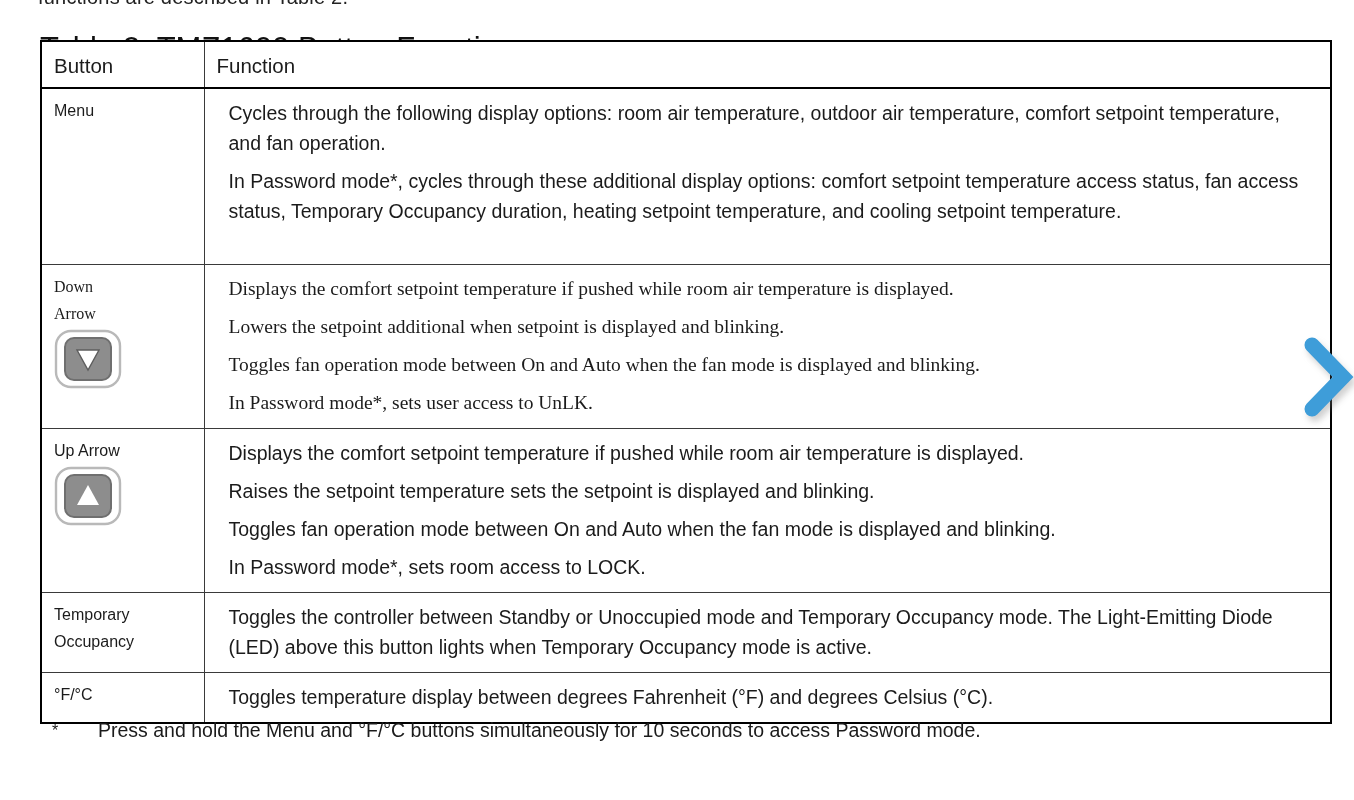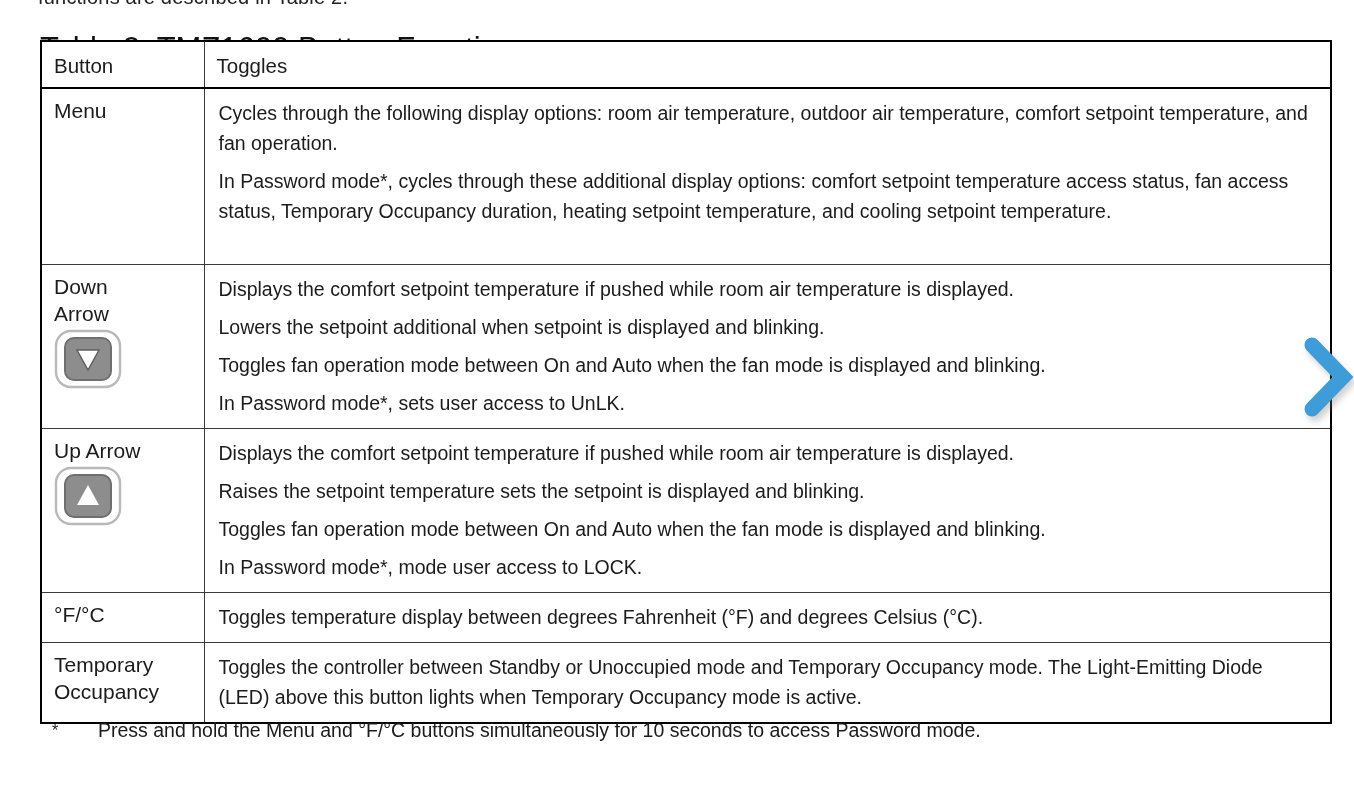--- a/index.html
+++ b/index.html
@@ -44,30 +44,30 @@
     border-bottom: 2.5px solid #000;
     font-weight: 400; font-size: 20.5px;
     text-align: left; vertical-align: middle;
     padding: 10px 12px 8px 12px;
     height: 47px;
   }
   th.col-button { width: 163px; }
   td.btn-cell {
     width: 163px; vertical-align: top;
     padding: 8px 10px 6px 12px;
-    font-size: 21px; line-height: 27px;
+    font-size: 16px; line-height: 27px;
     white-space: pre-line;
   }
   td.func-cell {
     vertical-align: top;
     padding: 4px 16px 2px 14px;
     font-size: 19.5px;
   }
   td.func-cell p {
-    margin: 5px 0 8px 0;
+    margin: 5px 0 8px 10px;
     line-height: 30px;
   }
   .btn-icon { display: block; margin: 2px 0 0 0; }
 
   .footnote {
     position: absolute; left: 52px; top: 718px;
     font-size: 19.5px; line-height: 24px;
     display: flex;
   }
   .footnote .marker {
@@ -87,32 +87,32 @@
 <div class="clip-top">
   <span>functions are described in Table 2.</span>
 </div>
 
 <div class="table-title">Table 2: TMZ1600 Button Functions</div>
 
 <table class="btn-table">
   <thead>
     <tr>
       <th class="col-button">Button</th>
-      <th>Toggles</th>
+      <th>Function</th>
     </tr>
   </thead>
   <tbody id="rows">
       <tr style="height: 176px;">
         <td class="btn-cell"><span>Menu</span></td>
         <td class="func-cell">
           <p>Cycles through the following display options: room air temperature, outdoor air temperature, comfort setpoint temperature, and fan operation.</p>
           <p>In Password mode*, cycles through these additional display options: comfort setpoint temperature access status, fan access status, Temporary Occupancy duration, heating setpoint temperature, and cooling setpoint temperature.</p>
         </td>
       </tr>
-      <tr style="height: 156px;">
+      <tr style="height: 156px; font-family: Liberation Serif, serif;">
         <td class="btn-cell"><span>Down
 Arrow</span><svg viewBox="0 0 68 60" width="68" height="60" class="btn-icon">
             <rect x="2" y="2" width="64" height="56" rx="15" fill="#ffffff" stroke="#b9b9b9" stroke-width="2.4"></rect>
             <rect x="11" y="9" width="46" height="42" rx="9" fill="#8d8d8d" stroke="#6f6f6f" stroke-width="2"></rect>
             <polygon points="23,21 45,21 34,41" fill="#ffffff" stroke="#5d5d5d" stroke-width="1.4"></polygon>
           </svg></td>
         <td class="func-cell">
           <p>Displays the comfort setpoint temperature if pushed while room air temperature is displayed.</p>
           <p>Lowers the setpoint additional when setpoint is displayed and blinking.</p>
           <p>Toggles fan operation mode between On and Auto when the fan mode is displayed and blinking.</p>
@@ -122,33 +122,33 @@
       <tr style="height: 154px;">
         <td class="btn-cell"><span>Up Arrow</span><svg viewBox="0 0 68 60" width="68" height="60" class="btn-icon">
             <rect x="2" y="2" width="64" height="56" rx="15" fill="#ffffff" stroke="#b9b9b9" stroke-width="2.4"></rect>
             <rect x="11" y="9" width="46" height="42" rx="9" fill="#8d8d8d" stroke="#6f6f6f" stroke-width="2"></rect>
             <polygon points="34,19 45,39 23,39" fill="#ffffff" stroke="none" stroke-width="1.4"></polygon>
           </svg></td>
         <td class="func-cell">
           <p>Displays the comfort setpoint temperature if pushed while room air temperature is displayed.</p>
           <p>Raises the setpoint temperature sets the setpoint is displayed and blinking.</p>
           <p>Toggles fan operation mode between On and Auto when the fan mode is displayed and blinking.</p>
-          <p>In Password mode*, mode user access to LOCK.</p>
+          <p>In Password mode*, sets room access to LOCK.</p>
+        </td>
+      </tr>
+      <tr style="height: 70px;">
+        <td class="btn-cell"><span>Temporary Occupancy</span></td>
+        <td class="func-cell">
+          <p>Toggles the controller between Standby or Unoccupied mode and Temporary Occupancy mode. The Light-Emitting Diode (LED) above this button lights when Temporary Occupancy mode is active.</p>
         </td>
       </tr>
       <tr style="height: 38px;">
         <td class="btn-cell"><span>°F/°C</span></td>
         <td class="func-cell">
           <p>Toggles temperature display between degrees Fahrenheit (°F) and degrees Celsius (°C).</p>
-        </td>
-      </tr>
-      <tr style="height: 70px;">
-        <td class="btn-cell"><span>Temporary Occupancy</span></td>
-        <td class="func-cell">
-          <p>Toggles the controller between Standby or Unoccupied mode and Temporary Occupancy mode. The Light-Emitting Diode (LED) above this button lights when Temporary Occupancy mode is active.</p>
         </td>
       </tr>
     </tbody>
 </table>
 
 <div class="footnote">
   <span class="marker">*</span>
   <span>Press and hold the Menu and °F/°C buttons simultaneously for 10 seconds to access Password mode.</span>
 </div>
 

